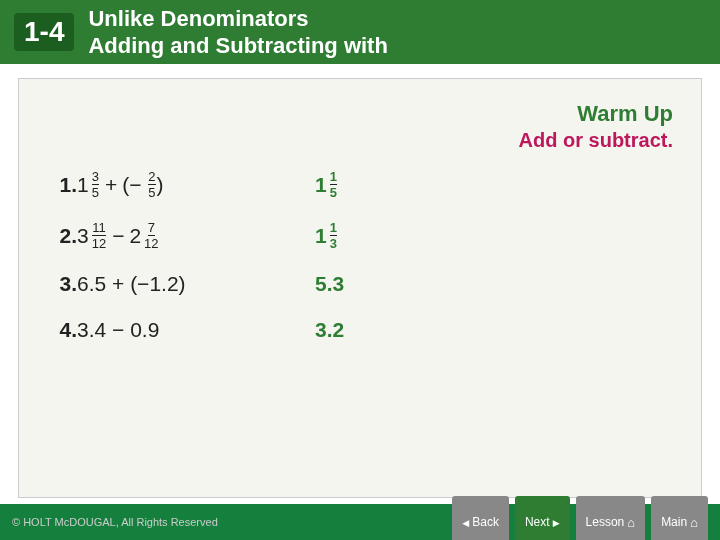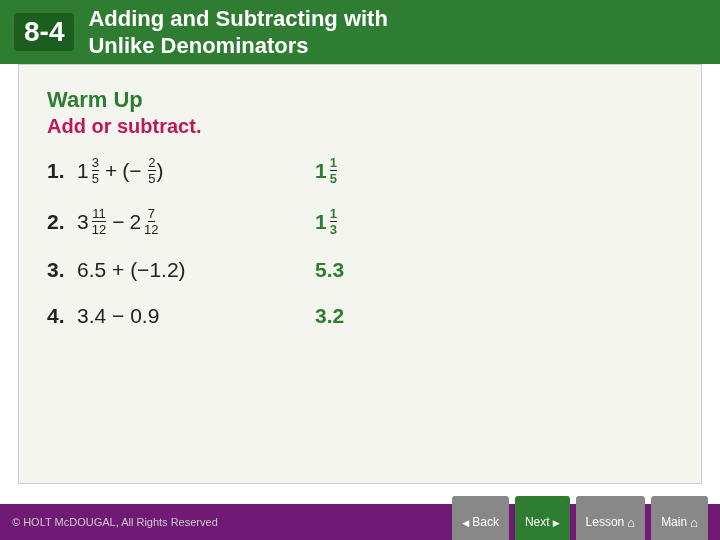--- a/index.html
+++ b/index.html
@@ -31,25 +31,26 @@
     }
     .header-title {
       color: #fff;
       font-size: 22px;
       font-weight: bold;
       line-height: 1.25;
     }
 
     
     .content-area {
-      margin: 0 18px;
+      margin: 14px 18px;
       background: #f5f5f0;
       border: 1px solid #ccc;
       padding: 22px 28px 25px 28px;
       min-height: 420px;
+      text-align: right;
     }
 
     .warm-up-label {
       color: #2e7d32;
       font-size: 22px;
       font-weight: bold;
       margin-bottom: 2px;
     }
     .subtitle {
       font-size: 20px;
@@ -103,21 +104,21 @@
       font-size: 21px;
     }
 
     
     .footer {
       position: absolute;
       bottom: 0;
       left: 0;
       right: 0;
       height: 36px;
-      background: #701a75;
+      background: #15803d;
       display: flex;
       align-items: center;
       justify-content: space-between;
       padding: 0 12px;
     }
     .footer-left {
       color: #ccc;
       font-size: 11px;
     }
     .footer-nav {
@@ -148,24 +149,24 @@
       background: #888;
     }
     .arrow-left::before { content: '◀'; font-size: 9px; }
     .arrow-right::before { content: '▶'; font-size: 9px; }
     .home-icon::before { content: '⌂'; font-size: 13px; }
   </style>
 </head>
 <body>
 
 <div class="header">
-  <div class="header-badge">8-4</div>
+  <div class="header-badge">1-4</div>
   <div class="header-title">
+    <div>Unlike Denominators</div>
     <div>Adding and Subtracting with</div>
-    <div>Unlike Denominators</div>
   </div>
 </div>
 
 <div class="content-area">
   <div class="warm-up-label">Warm Up</div>
   <div class="subtitle">Add or subtract.</div>
 
   <div class="problem-row">
     <span class="problem-number">1.</span>
     <span class="problem-expr">

